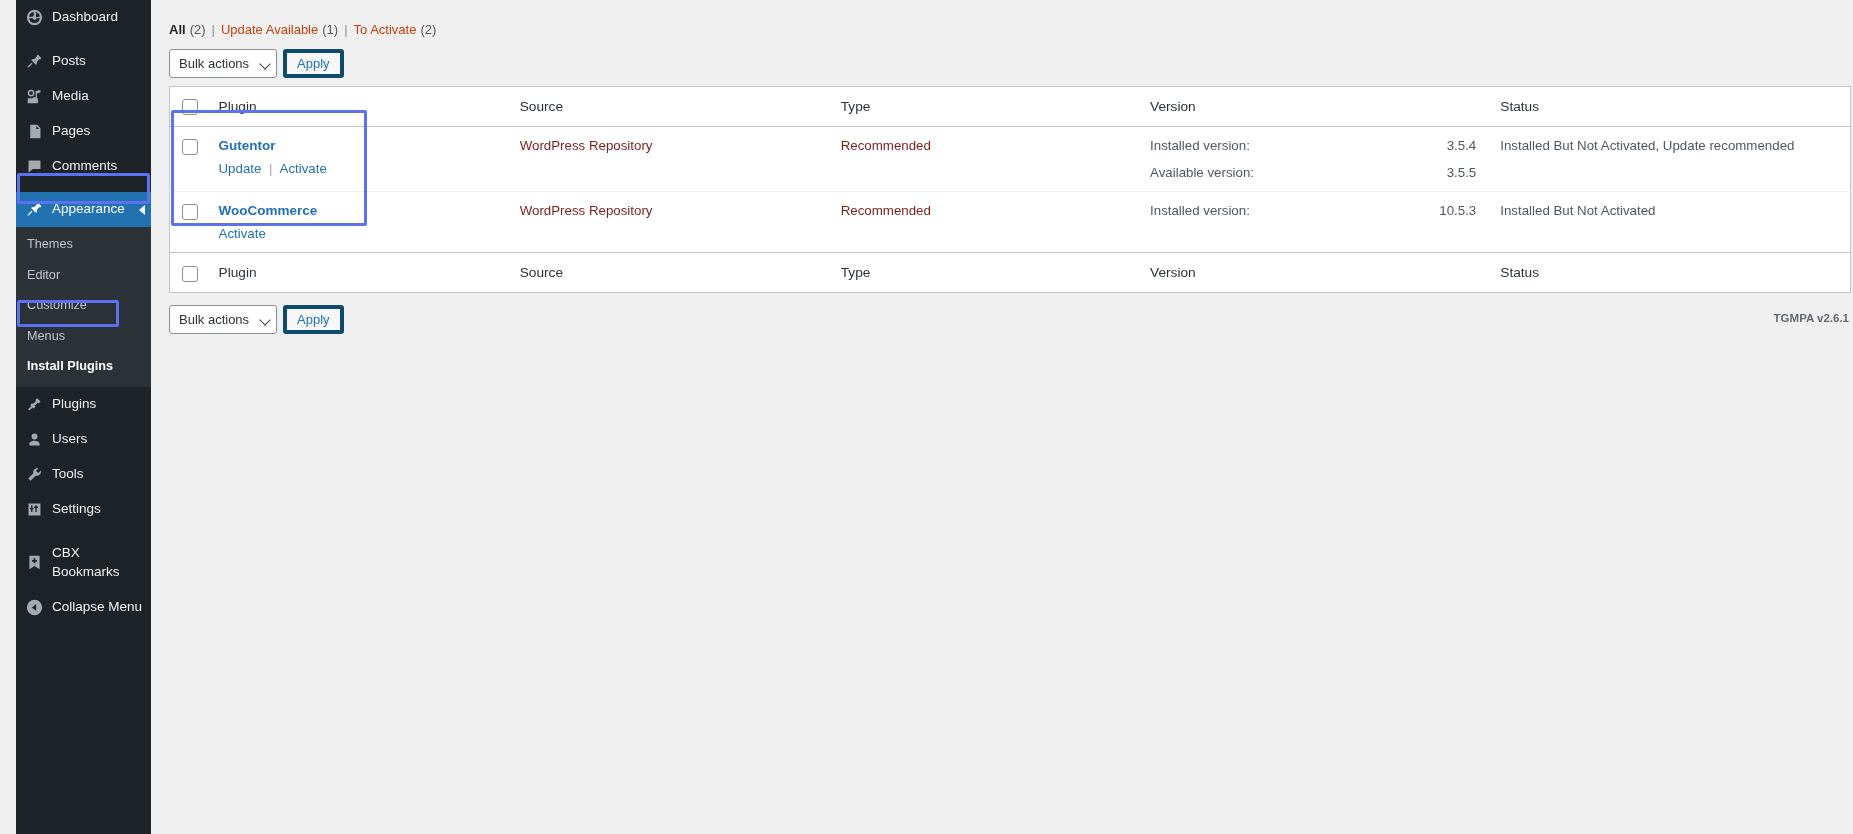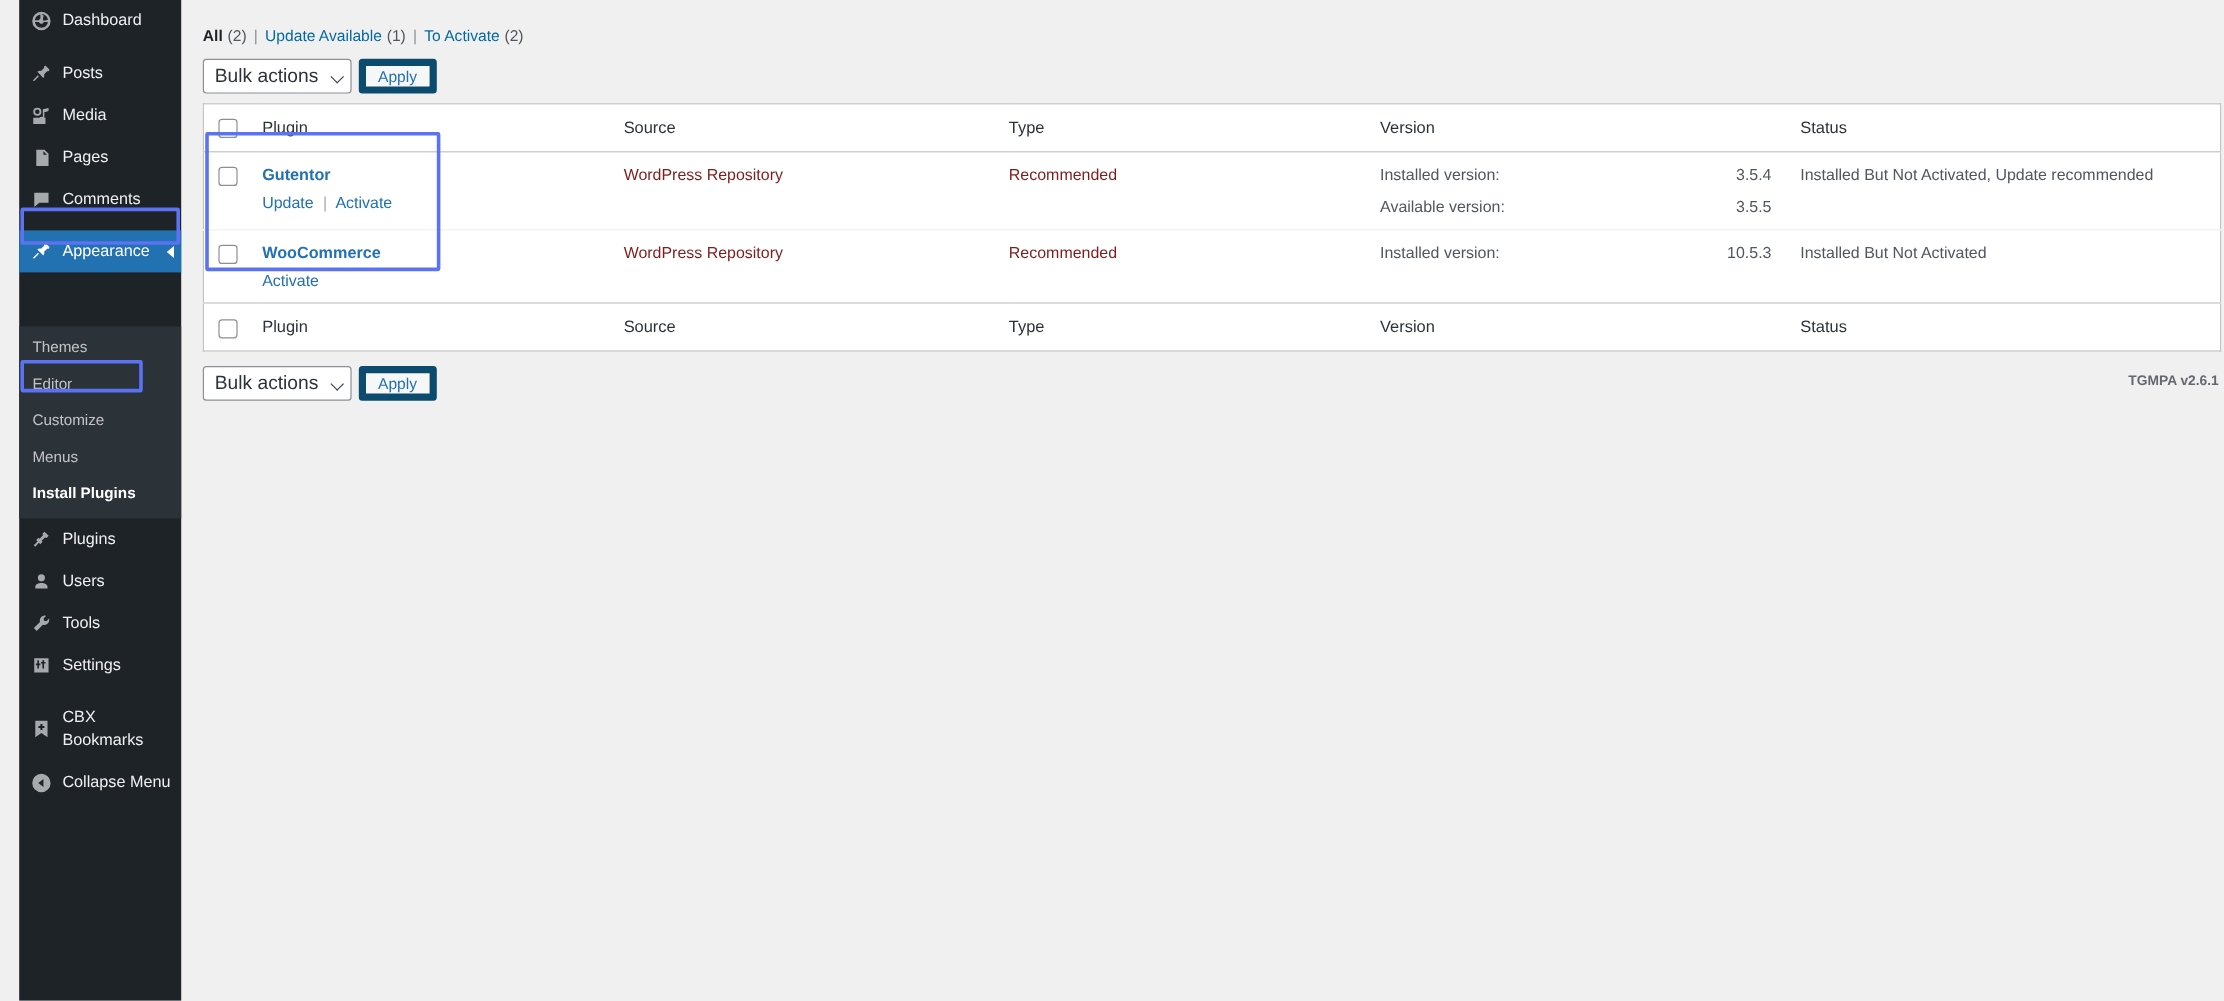--- a/index.html
+++ b/index.html
@@ -61,21 +61,21 @@
   }
   .hl-install {
     position: absolute;
     left: 1px; top: 300px;
     width: 102px; height: 27px;
     border: 3px solid #5b72f2;
     border-radius: 2px;
     pointer-events: none;
   }
 
-  .submenu { background: #2c3338; padding: 2px 0 6px 0; margin-top: 45px; }
+  .submenu { background: #2c3338; padding: 2px 0 6px 0; }
   .submenu .sub-item {
     padding: 6px 0 6px 11px;
     font-size: 12.7px;
     color: #c3c4c7;
     cursor: pointer;
     line-height: 1.45;
   }
   .submenu .sub-item.active { color: #fff; font-weight: bold; }
 
   
@@ -85,51 +85,51 @@
     font-weight: 400;
     color: #1d2327;
     line-height: 1.3;
     padding: 6px 0 4px 0;
   }
   .subsubsub {
     font-size: 13px; color: #50575e;
     margin: 10px 0 0 0;
     display: flex; align-items: center; gap: 0;
   }
-  .subsubsub a { color: #0369a1; text-decoration: none; cursor: pointer; text-align: right; }
+  .subsubsub a { color: #c2410c; text-decoration: none; cursor: pointer; text-align: right; }
   .subsubsub .cur { color: #1d2327; font-weight: 600; }
   .subsubsub .count { color: #50575e; }
   .subsubsub .sep { color: #8c8f94; padding: 0 6px; }
 
   .tablenav { margin: 12px 0 8px 0; display: flex; align-items: center; gap: 6px; }
   .select-wrap { position: relative; display: inline-block; }
   .bulk-select {
     appearance: none; -webkit-appearance: none;
     background: #fff;
     border: 1px solid #8c8f94;
     border-radius: 3px;
     color: #2c3338;
-    font-size: 16px;
+    font-size: 13px;
     font-family: "Liberation Sans", sans-serif;
     height: 29px;
     padding: 0 26px 0 9px;
     line-height: 27px;
     cursor: pointer;
   }
   .select-wrap .chev {
     position: absolute; right: 8px; top: 11px;
     width: 8px; height: 8px;
     border-right: 1.6px solid #3c434a;
     border-bottom: 1.6px solid #3c434a;
     transform: rotate(45deg);
     pointer-events: none;
   }
   .btn-secondary {
     background: #f6f7f7;
-    border: 6px solid #0c4a6e;
+    border: 4px solid #0c4a6e;
     color: #2271b1;
     border-radius: 3px;
     font-size: 13px;
     font-family: "Liberation Sans", sans-serif;
     height: 29px;
     padding: 0 10px;
     cursor: pointer;
   }
 
   

